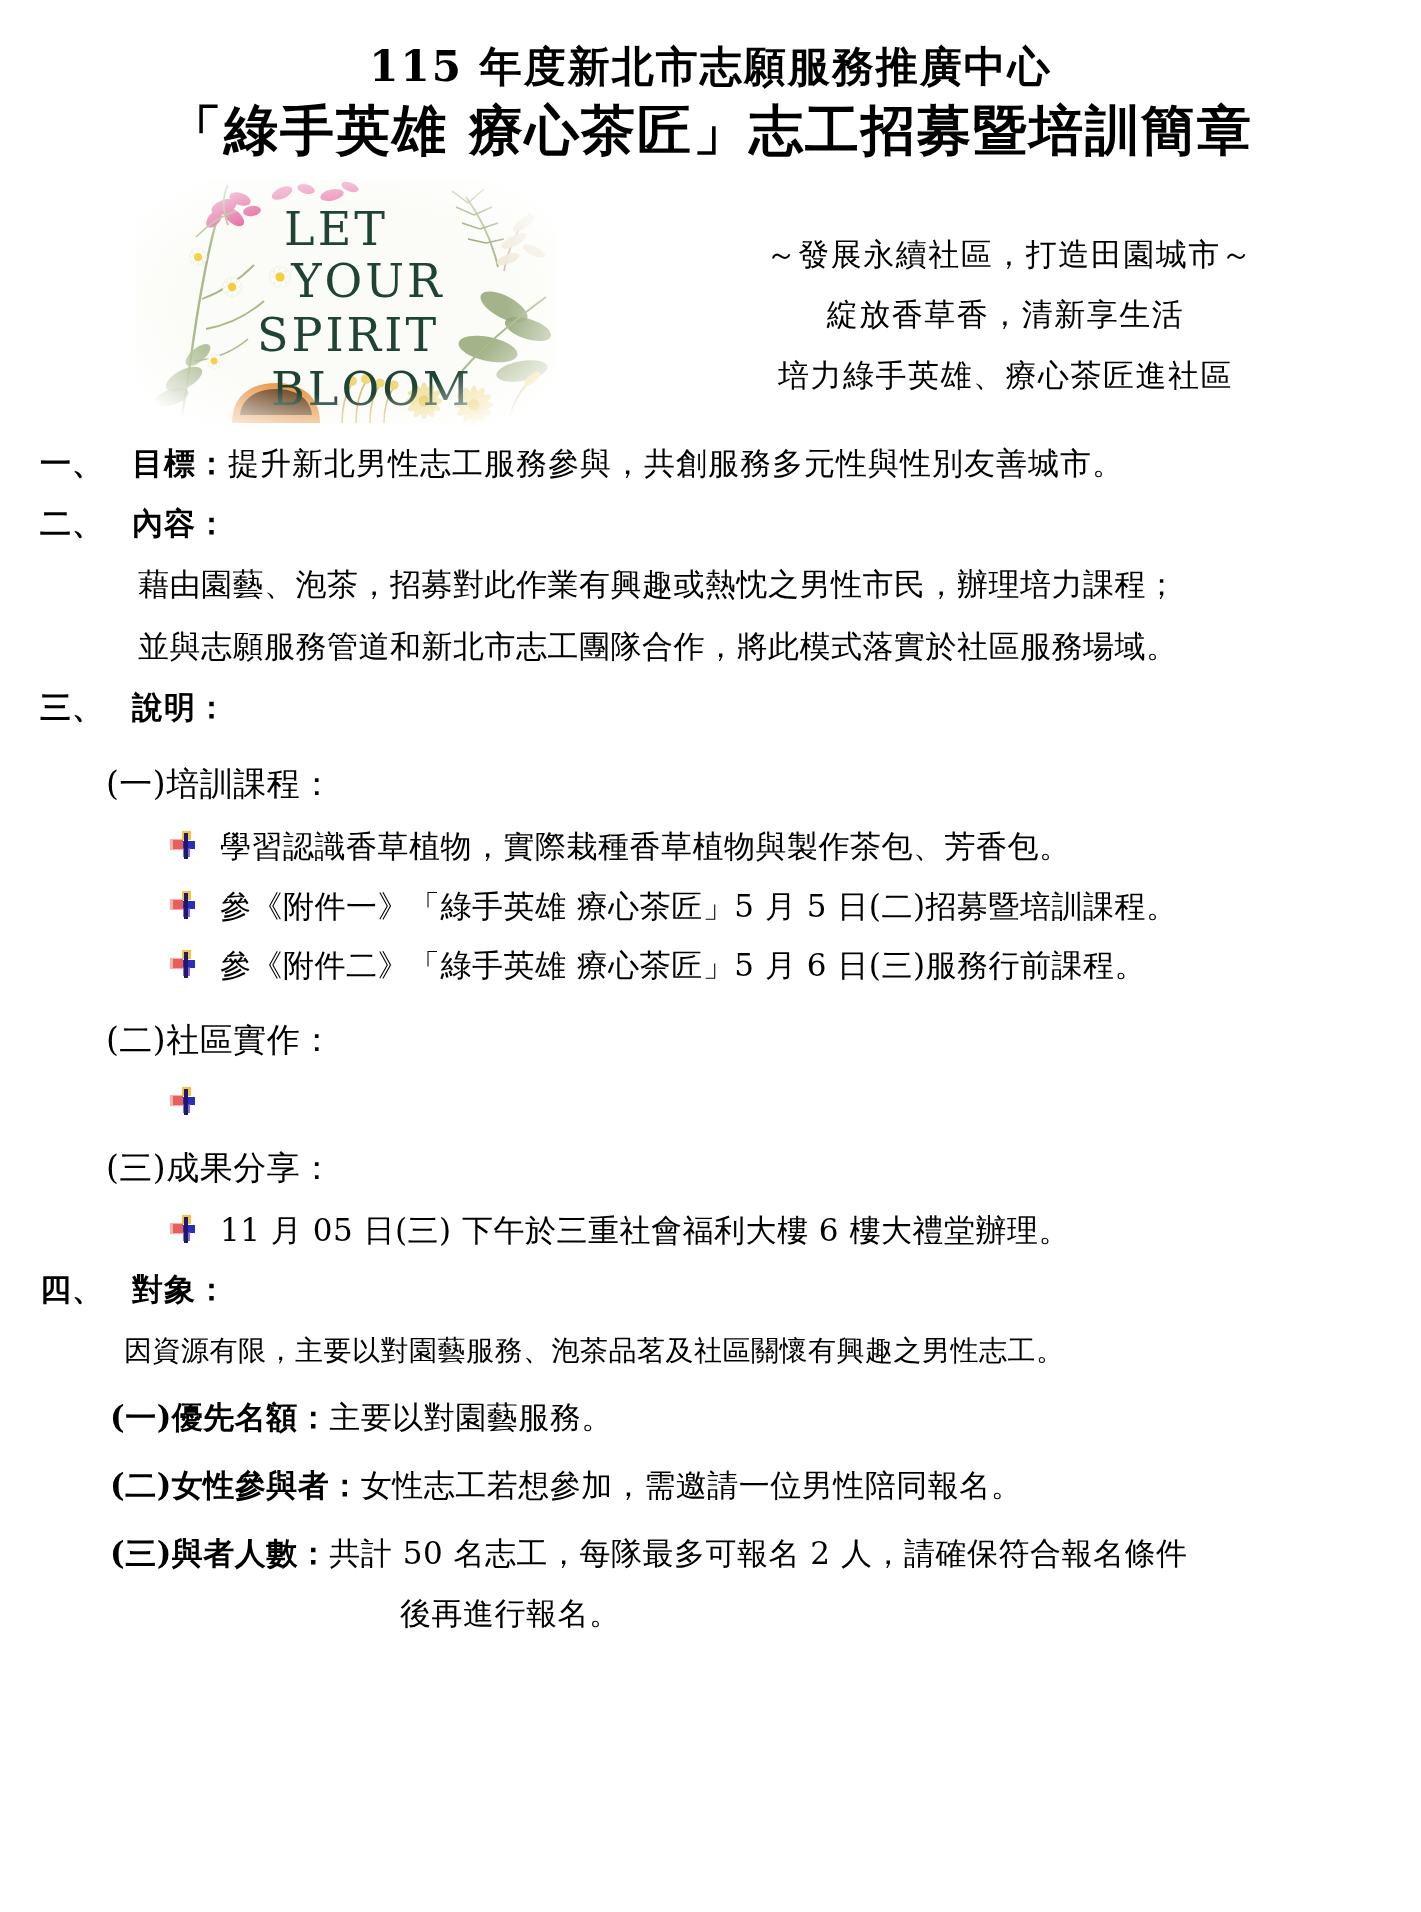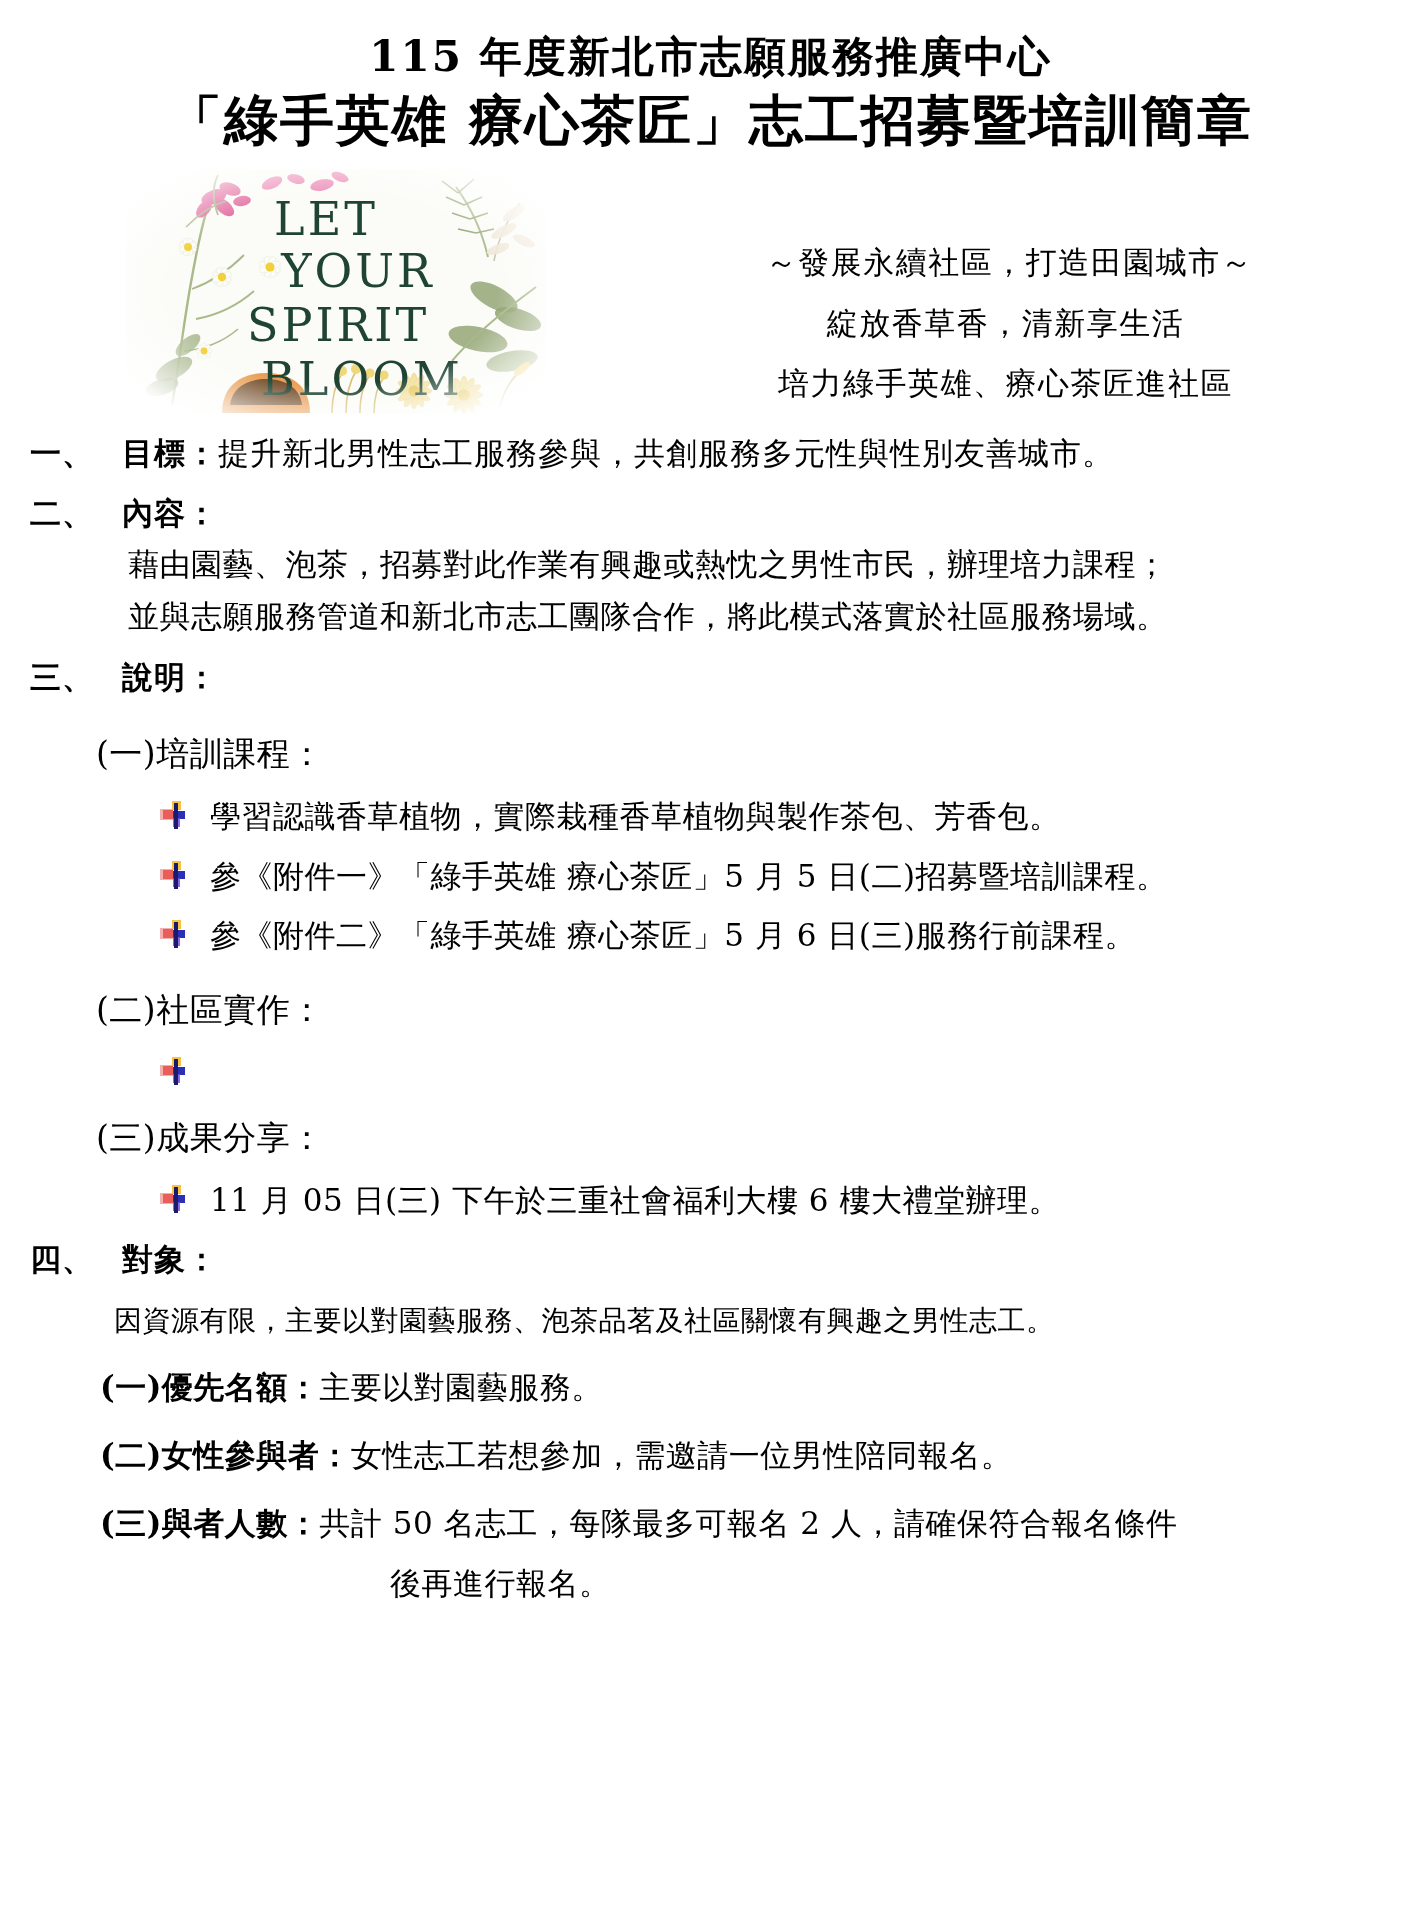--- a/index.html
+++ b/index.html
@@ -14,21 +14,21 @@
     font-family: "DejaVu Serif", "Liberation Serif", serif;
     color: #000000;
     position: relative;
     overflow: hidden;
   }
 
   .page {
     width: 1421px;
     height: 1912px;
     position: relative;
-    padding: 8px;
+    padding: 18px;
     box-sizing: border-box;
   }
 
   
   .title-block {
     text-align: center;
     padding-top: 22px;
   }
   .title-line {
     font-weight: bold;
@@ -36,21 +36,21 @@
     line-height: 1.30;
     white-space: nowrap;
   }
   .title-line-1 { font-size: 42px; }
   .title-line-2 { font-size: 54px; }
 
   
   .hero {
     display: flex;
     flex-direction: row;
-    align-items: flex-end;
+    align-items: center;
     margin-top: 14px;
     padding-left: 118px;
   }
 
   .hero-image {
     width: 420px;
     height: 245px;
     position: relative;
     overflow: hidden;
     background: #fbfbf7;
@@ -98,20 +98,21 @@
   .sec-head {
     font-weight: bold;
   }
   .sec-rest {
     font-weight: normal;
   }
 
   .para {
     font-size: 31px;
     line-height: 1.68;
+    margin-top: 10px;
     padding-left: 98px;
     letter-spacing: 0.5px;
     white-space: nowrap;
   }
 
   .sublabel {
     font-size: 33px;
     line-height: 1.62;
     margin-top: 24px;
     padding-left: 66px;

